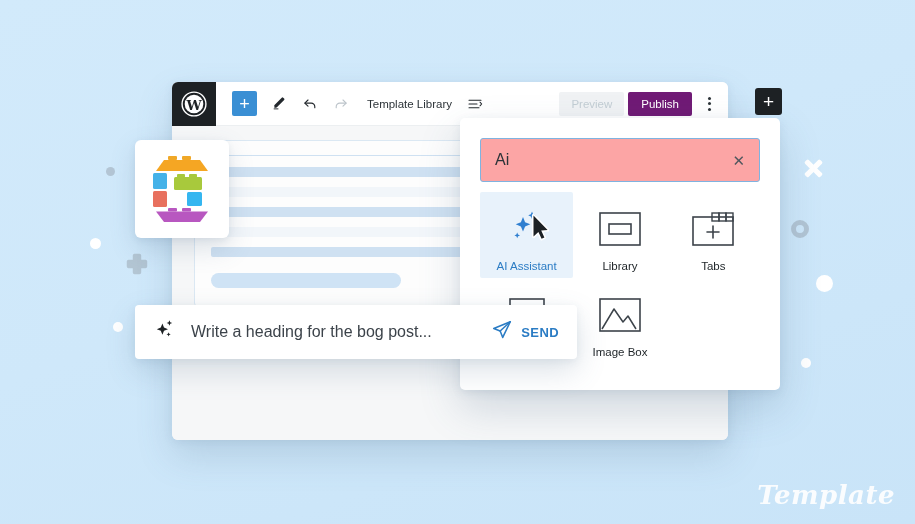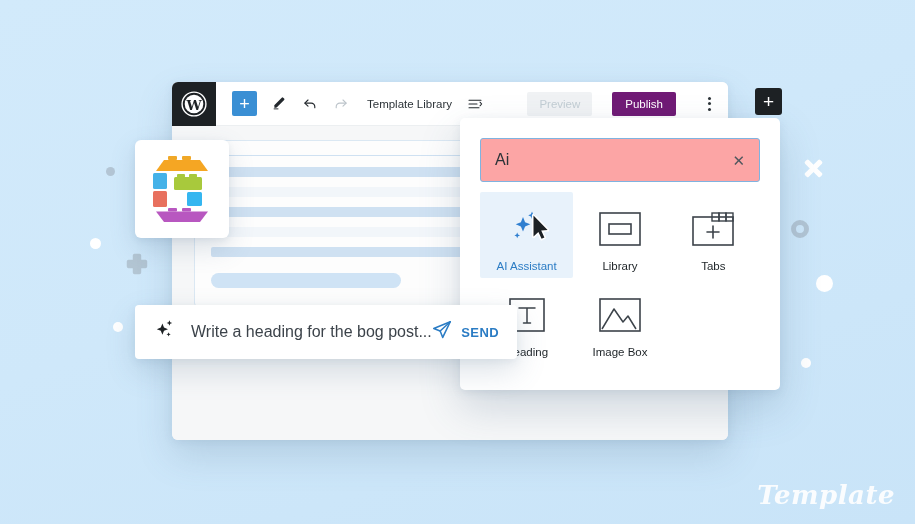--- a/index.html
+++ b/index.html
@@ -55,21 +55,21 @@
     margin-left: 15px;
     display: flex; align-items: center; justify-content: center;
     color: #23282d;
   }
   .tb-icon.disabled { color: #bcc4ca; }
   .tb-label {
     margin-left: 18px;
     font-size: 11.5px; color: #2c3338; white-space: nowrap;
   }
   .tb-right {
-    margin-left: auto; display: flex; align-items: center; padding-right: 8px; gap: 16px;
+    margin-left: auto; display: flex; align-items: center; padding-right: 8px;
   }
   .btn-preview {
     font-size: 11.5px; color: #c3cdd4;
     background: #f0f2f4;
     padding: 6px 12px; border-radius: 2px;
     margin-right: 4px;
   }
   .btn-publish {
     font-size: 11.5px; color: #ffffff; font-weight: 500;
     background: #701a75;
@@ -157,21 +157,21 @@
     background: #ffffff;
     border-radius: 6px;
     box-shadow: 0 10px 26px rgba(80,110,140,.20), 0 2px 6px rgba(80,110,140,.10);
     display: flex; align-items: center; justify-content: center;
   }
 
   
   #ai-prompt-bar {
     position: absolute;
     left: 135px; top: 305px;
-    width: 382px; height: 54px;
+    width: 442px; height: 54px;
     background: #ffffff;
     border-radius: 4px;
     box-shadow: 0 12px 30px rgba(80,110,140,.20), 0 2px 8px rgba(80,110,140,.10);
     display: flex; align-items: center;
     padding: 0 18px;
   }
   #ai-prompt-text {
     flex: 1;
     font-size: 16px; color: #3c434a;
     margin-left: 14px;

